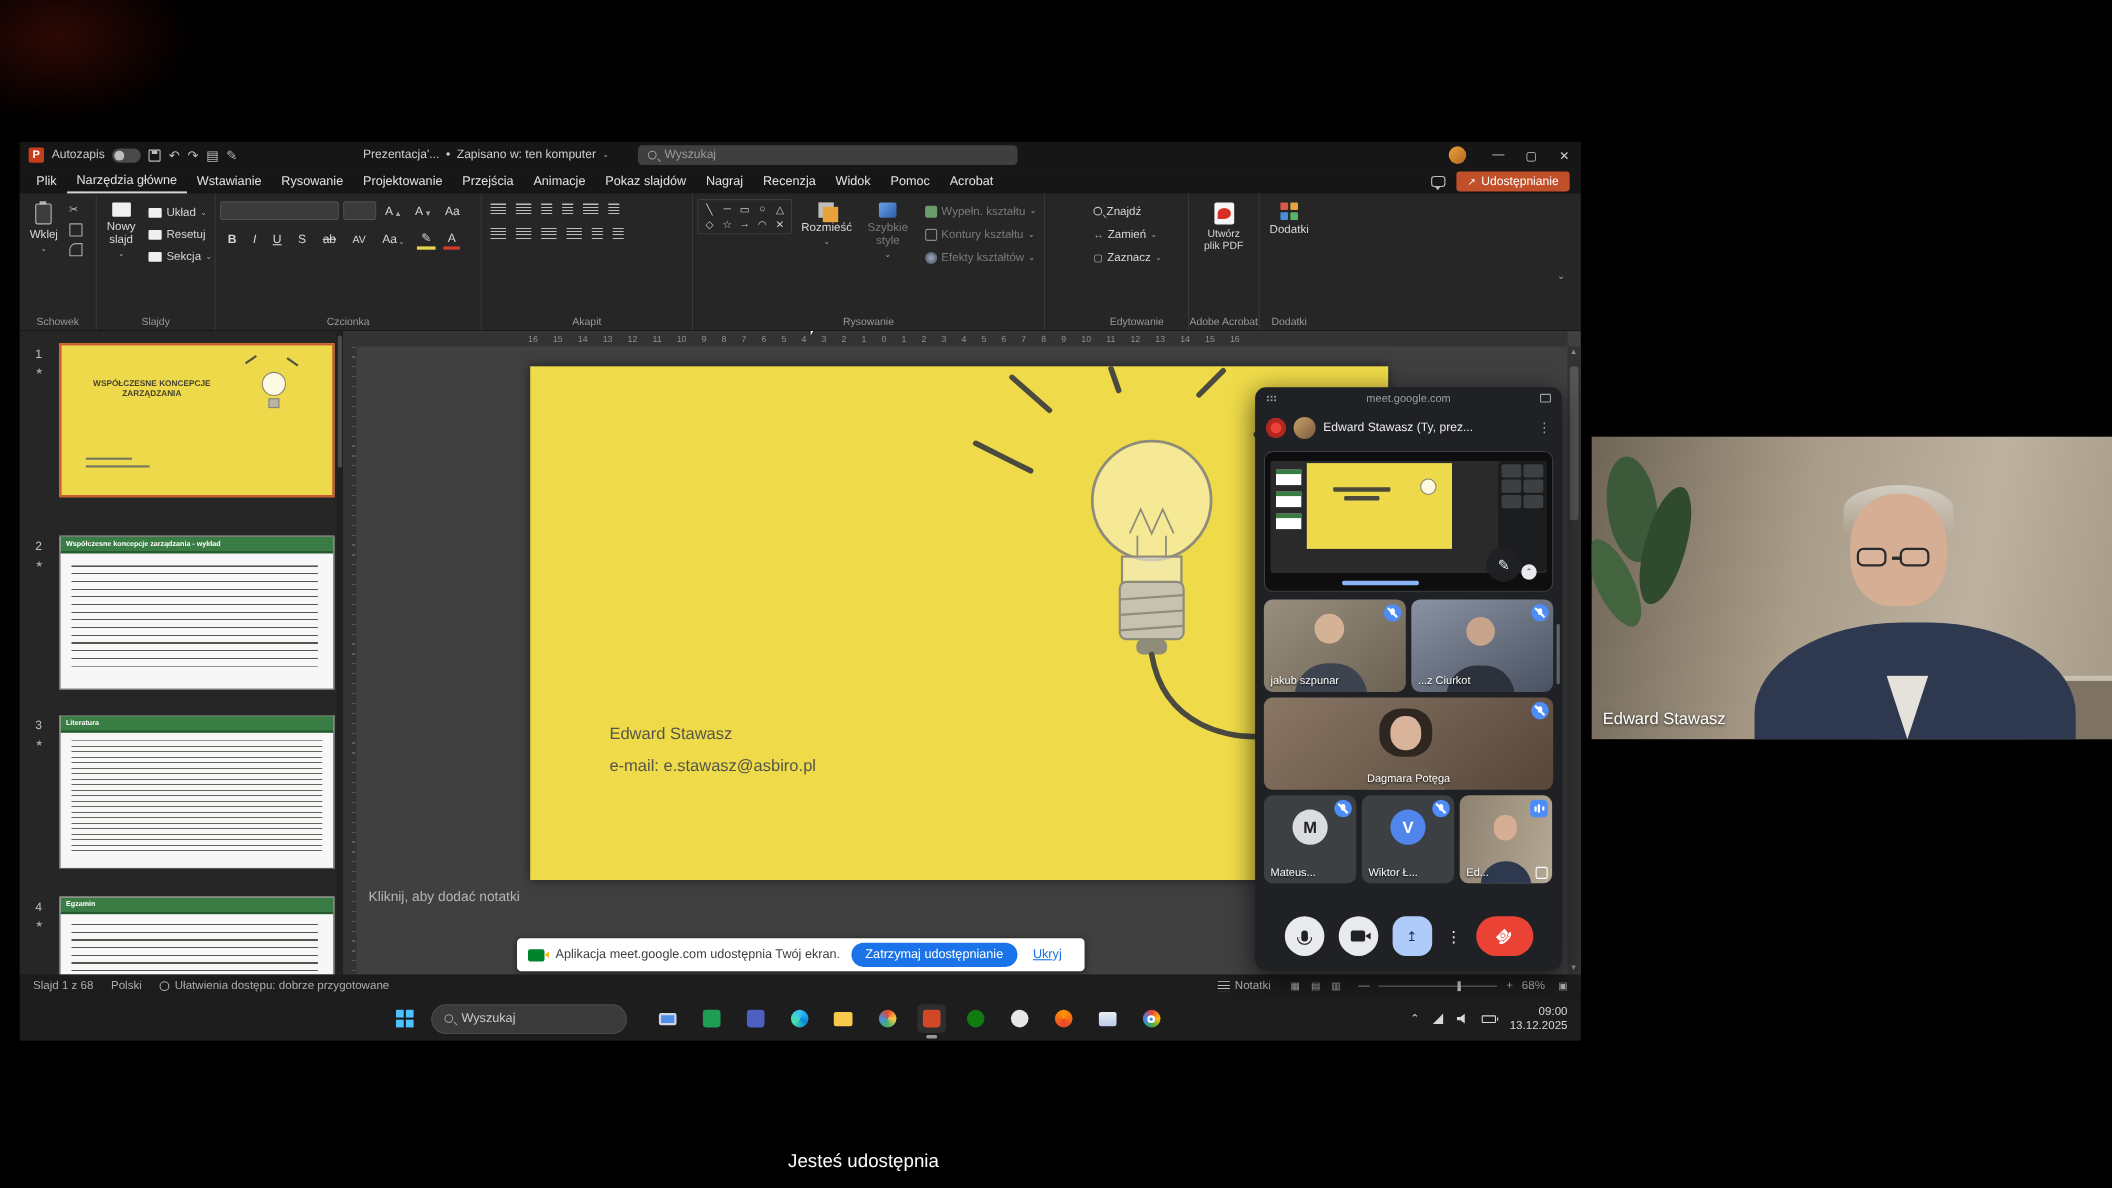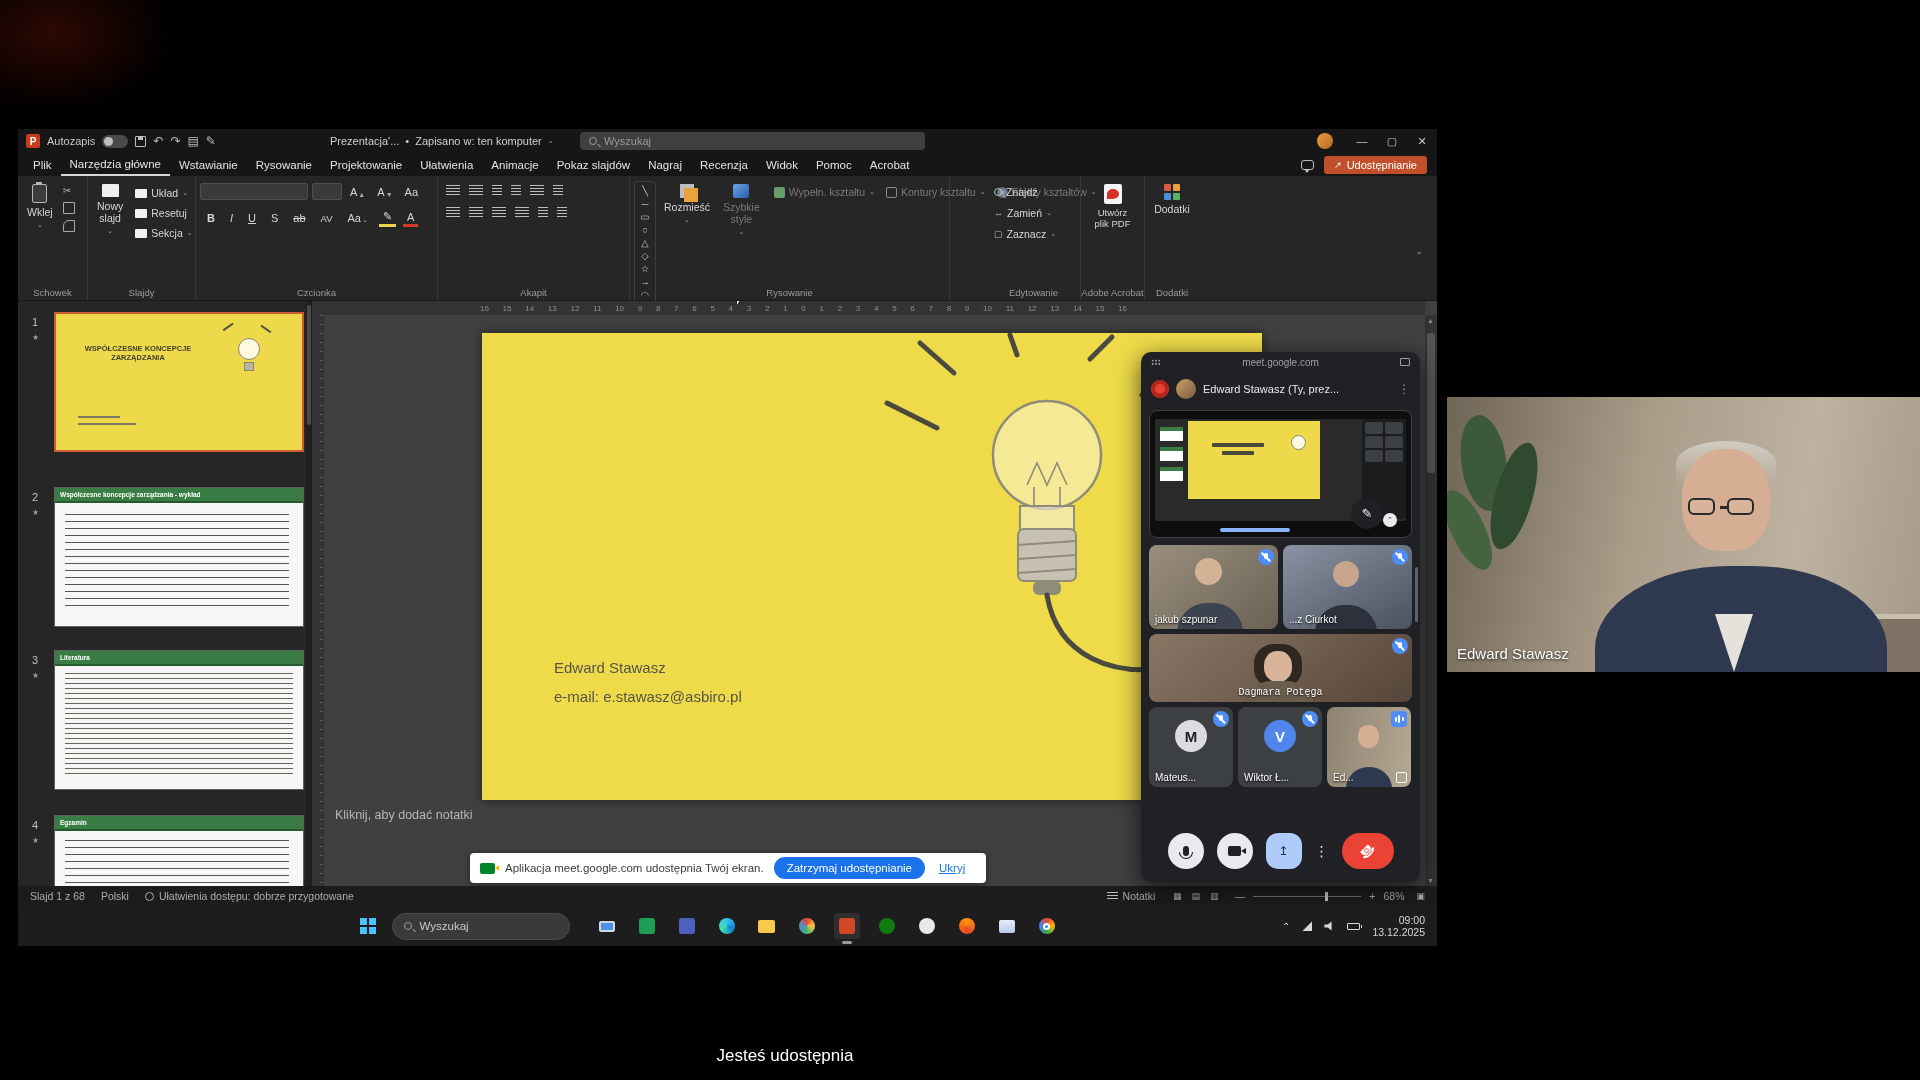--- a/index.html
+++ b/index.html
@@ -130,21 +130,21 @@
 .mp-bar{position:absolute;background:#4a493c;height:4px;border-radius:1px;}
 .mp-bulb{position:absolute;right:14px;top:14px;width:15px;height:15px;border:1.5px solid #8a8570;border-radius:50%;background:#fdf9e2;}
 .mp-meet{position:absolute;right:5px;top:8px;width:44px;height:100px;background:#1b1c1e;border-radius:4px;padding:3px;display:grid;grid-template-columns:18px 18px;gap:2px;align-content:start;}
 .mp-meet i{display:block;width:18px;height:12px;background:#3c4043;border-radius:2px;}
 .mp-blue{position:absolute;left:70px;bottom:5px;width:70px;height:4px;border-radius:2px;background:#8ab4f8;}
 .mp-btn{position:absolute;right:28px;bottom:8px;width:32px;height:32px;border-radius:50%;background:rgba(32,33,36,.92);display:flex;align-items:center;justify-content:center;color:#e8eaed;font-size:13px;}
 .mp-btn2{position:absolute;right:14px;bottom:10px;width:14px;height:14px;border-radius:50%;background:#e8eaed;color:#202124;font-size:7px;display:flex;align-items:center;justify-content:center;}
 #meet-grid{padding:3px 8px;display:flex;flex-wrap:wrap;gap:5px;width:279px;}
 .tile{position:relative;border-radius:8px;background:#3c4043;overflow:hidden;flex:none;}
 .t2{width:129px;height:84px;}
-.tw{width:263px;height:68px;font-family:Liberation Mono, monospace;}
+.tw{width:263px;height:84px;}
 .t3{width:84px;height:80px;}
 .tname{position:absolute;left:6px;bottom:4px;font-size:10px;color:#fff;text-shadow:0 1px 2px #000;white-space:nowrap;}
 .tname.center{left:50%;transform:translateX(-50%);}
 .mute{position:absolute;top:4px;right:4px;width:16px;height:16px;border-radius:50%;background:#4e8df7;}
 .mute::before{content:"";position:absolute;left:6.4px;top:3.5px;width:3.5px;height:6px;border-radius:2px;background:#fff;}
 .mute::after{content:"";position:absolute;left:2px;top:7px;width:12px;height:1.6px;background:#fff;transform:rotate(45deg);}
 .audio{position:absolute;top:4px;right:4px;width:16px;height:16px;border-radius:4px;background:#4e8df7;display:flex;align-items:center;justify-content:center;gap:1.5px;}
 .audio i{display:block;width:2px;background:#fff;border-radius:1px;}
 .expand{position:absolute;right:4px;bottom:4px;width:11px;height:11px;border:1.5px solid #fff;border-radius:2px;}
 .init{width:32px;height:32px;border-radius:50%;display:flex;align-items:center;justify-content:center;font-size:15px;font-weight:bold;margin:13px auto 0;}
@@ -210,21 +210,21 @@
         <span class="winbtn">✕</span>
       </div>
     </div>
 
     <div id="pp-menu">
       <span class="menu-item">Plik</span>
       <span class="menu-item active">Narzędzia główne</span>
       <span class="menu-item">Wstawianie</span>
       <span class="menu-item">Rysowanie</span>
       <span class="menu-item">Projektowanie</span>
-      <span class="menu-item">Ułatwienia</span>
+      <span class="menu-item">Przejścia</span>
       <span class="menu-item">Animacje</span>
       <span class="menu-item">Pokaz slajdów</span>
       <span class="menu-item">Nagraj</span>
       <span class="menu-item">Recenzja</span>
       <span class="menu-item">Widok</span>
       <span class="menu-item">Pomoc</span>
       <span class="menu-item">Acrobat</span>
       <div id="menu-right">
         <span class="bubble"></span>
         <span id="share-btn">
@@ -351,21 +351,21 @@
           <div class="bigbtn" style="width:50px;">
             <span class="arr-ic"></span>
             <span>Rozmieść</span>
             <span class="caret">⌄</span>
           </div>
           <div class="bigbtn dim" style="width:52px;">
             <span class="qs-ic"></span>
             <span>Szybkie style</span>
             <span class="caret">⌄</span>
           </div>
-          <div style="display:flex;gap:5px;padding-top:3px;">
+          <div style="display:flex;flex-direction:column;gap:5px;padding-top:3px;">
             <div class="smallbtn dim">
               <span class="sw-ic" style="background:#6a9c6a;"></span>
               <span>Wypełn. kształtu</span>
               <span class="caret">⌄</span>
             </div>
             <div class="smallbtn dim">
               <span class="sw-ic" style="border:1.4px solid #8a8a8a;"></span>
               <span>Kontury kształtu</span>
               <span class="caret">⌄</span>
             </div>

